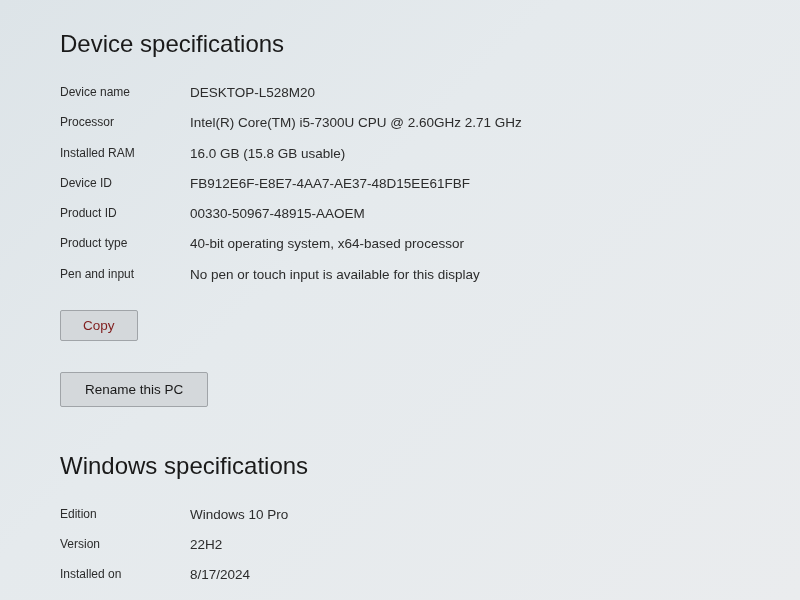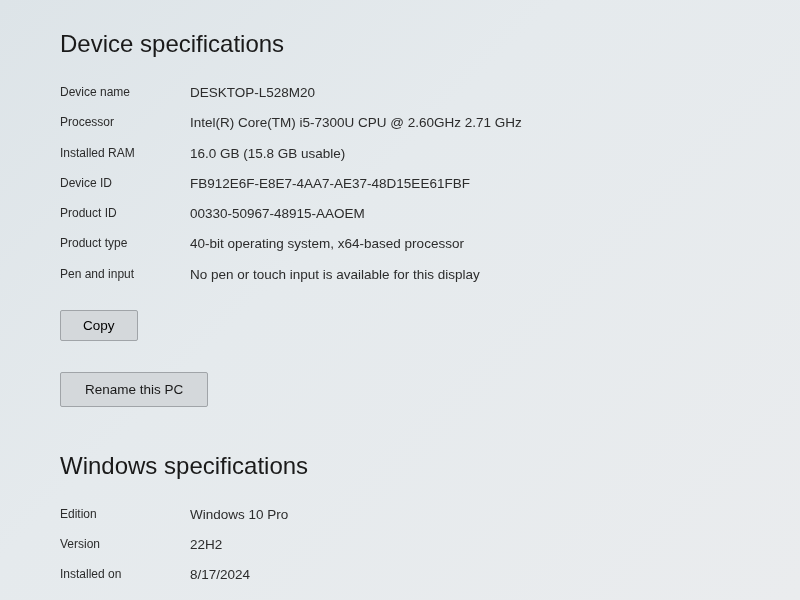--- a/index.html
+++ b/index.html
@@ -60,21 +60,21 @@
       margin-top: 36px;
     }
 
     .button-row {
       margin: 15px 0;
     }
 
     .btn {
       background-color: #d4d8db;
       border: 1px solid #a0a4a8;
-      color: #000000;
+      color: #7f1d1d;
       padding: 7px 22px;
       font-size: 13.5px;
       font-family: 'Segoe UI', Arial, sans-serif;
       cursor: pointer;
       border-radius: 2px;
     }
 
     .rename-btn {
       background-color: #d4d8db;
       border: 1px solid #a0a4a8;

